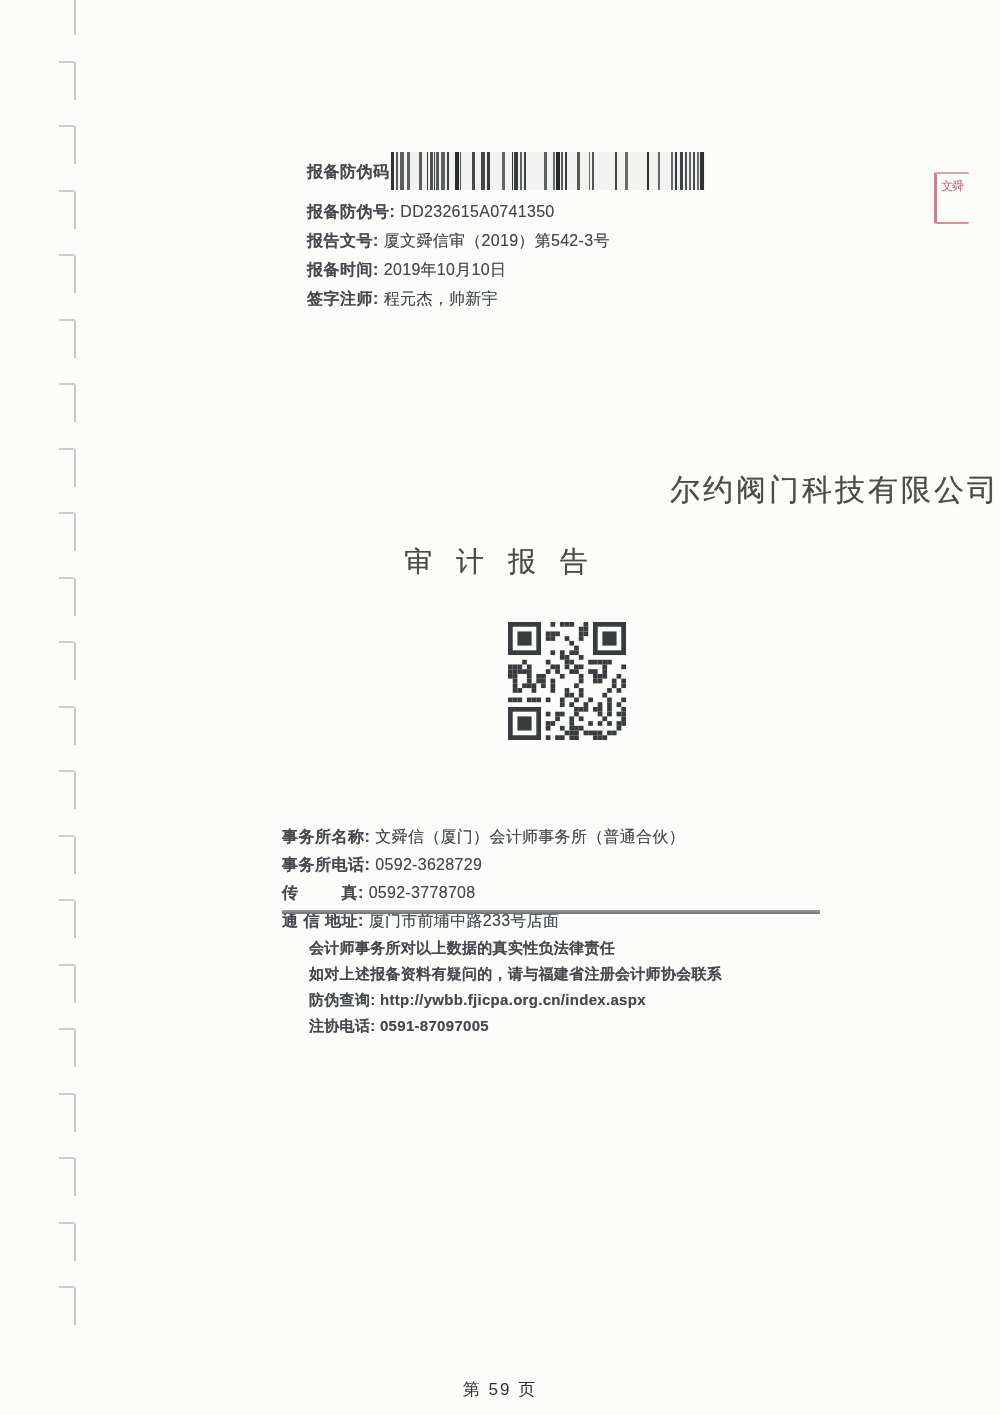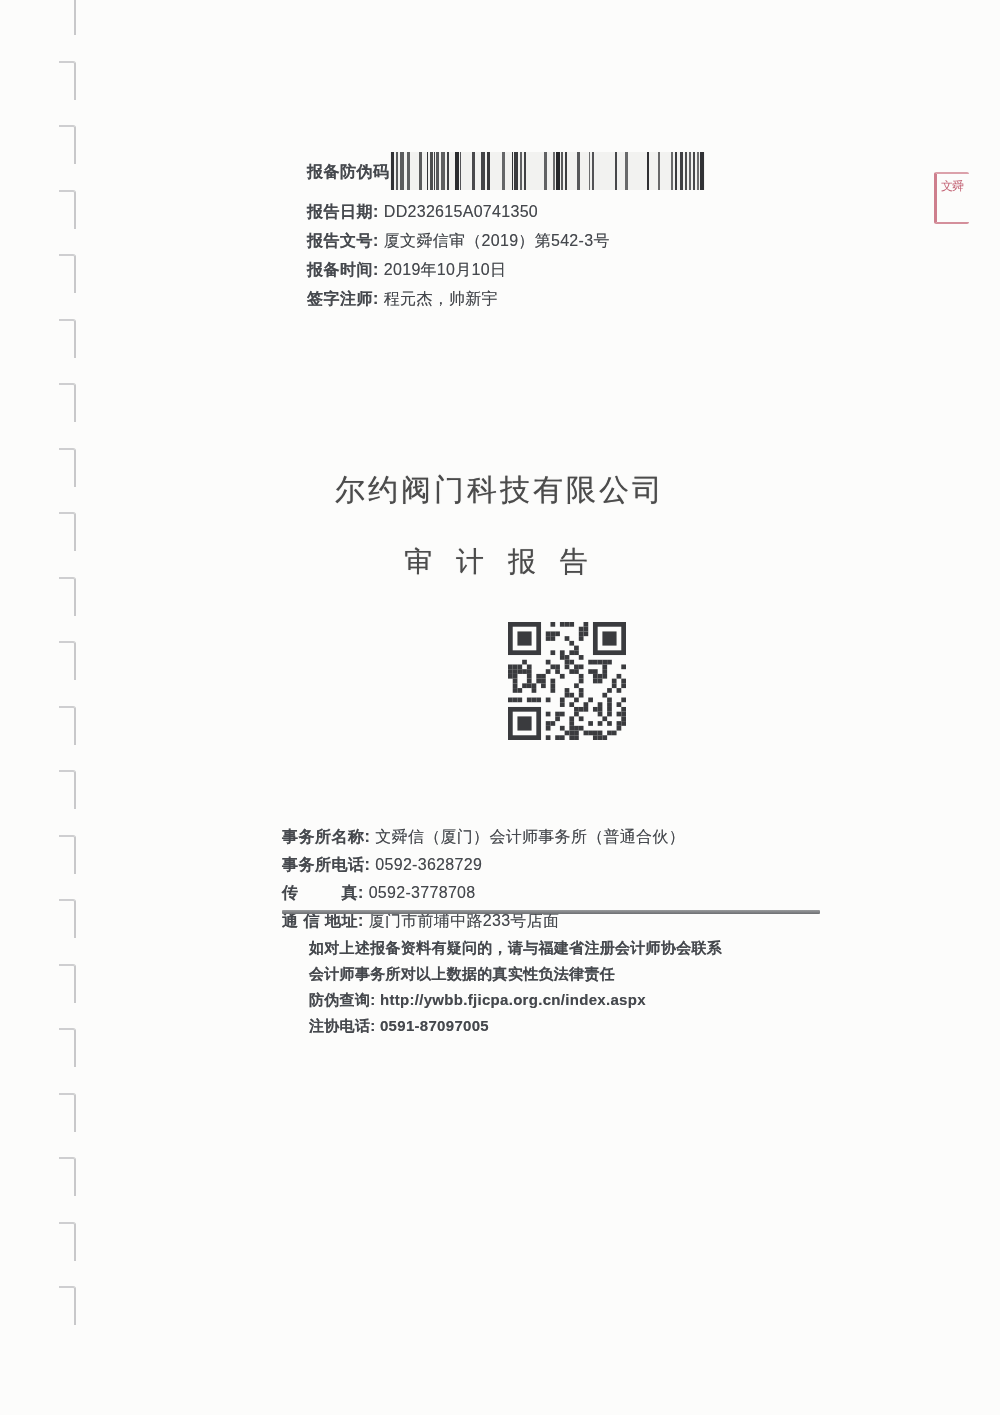--- a/index.html
+++ b/index.html
@@ -33,21 +33,21 @@
   .barcode i{position:absolute;top:0;bottom:0;background:#26272a;display:block;}
   
   .meta{position:absolute;left:307px;top:197px;font-size:16px;line-height:29px;}
   .meta .row{white-space:pre;}
   .meta .lbl,.firm .lbl{font-weight:bold;letter-spacing:.5px;}
   .meta .val,.firm .val{font-weight:normal;letter-spacing:.3px;}
   .meta,.firm,.notice{text-shadow:0 0 .6px rgba(69,72,77,.5);}
   
   .company-title{
     position:absolute;left:0;width:1000px;top:470px;
-    text-align:center;
+    text-align:right;
     font-size:30px;letter-spacing:3px;color:#4b4b4b;
     text-shadow:0 0 .7px rgba(75,75,75,.6);
   }
   .report-title{
     position:absolute;left:0;width:1000px;top:543px;
     text-align:center;
     font-size:28px;letter-spacing:8px;color:#4b4b4b;
     text-shadow:0 0 .7px rgba(75,75,75,.6);
   }
   
@@ -155,21 +155,21 @@
       <i style="left: 285px; width: 2px; opacity: 0.9;"></i>
       <i style="left: 290px; width: 3px; opacity: 0.88;"></i>
       <i style="left: 295px; width: 2px; opacity: 0.81;"></i>
       <i style="left: 299px; width: 2px; opacity: 0.7;"></i>
       <i style="left: 303px; width: 2px; opacity: 0.84;"></i>
       <i style="left: 307px; width: 2px; opacity: 0.65;"></i>
       <i style="left: 310px; width: 4px; opacity: 0.95;"></i>
     </div>
 
   <div class="meta">
-    <div class="row"><span class="lbl">报告日期: </span><span class="val">DD232615A0741350</span></div>
+    <div class="row"><span class="lbl">报备防伪号: </span><span class="val">DD232615A0741350</span></div>
     <div class="row"><span class="lbl">报告文号: </span><span class="val">厦文舜信审（2019）第542-3号</span></div>
     <div class="row"><span class="lbl">报备时间: </span><span class="val">2019年10月10日</span></div>
     <div class="row"><span class="lbl">签字注师: </span><span class="val">程元杰，帅新宇</span></div>
   </div>
 
   <div class="company-title">尔约阀门科技有限公司</div>
   <div class="report-title">审 计 报 告</div>
 
   <svg class="qr" id="qr" viewBox="0 0 25 25" xmlns="http://www.w3.org/2000/svg">
       <rect x="0" y="0" width="25" height="25" fill="#fcfcfb"></rect>
@@ -355,20 +355,21 @@
   <div class="firm">
     <div class="row"><span class="lbl">事务所名称: </span><span class="val">文舜信（厦门）会计师事务所（普通合伙）</span></div>
     <div class="row"><span class="lbl">事务所电话: </span><span class="val">0592-3628729</span></div>
     <div class="row"><span class="lbl">传　　  真: </span><span class="val">0592-3778708</span></div>
     <div class="row"><span class="lbl">通 信 地址: </span><span class="val">厦门市前埔中路233号店面</span></div>
   </div>
 
   <div class="separator"></div>
 
   <div class="notice">
+    <div class="row">会计师事务所对以上数据的真实性负法律责任</div>
     <div class="row">如对上述报备资料有疑问的，请与福建省注册会计师协会联系</div>
-    <div class="row">会计师事务所对以上数据的真实性负法律责任</div>
     <div class="row">防伪查询: http://ywbb.fjicpa.org.cn/index.aspx</div>
     <div class="row">注协电话: 0591-87097005</div>
   </div>
 
+  <div class="page-number">第 59 页</div>
 
 </div>
 
 </body></html>

